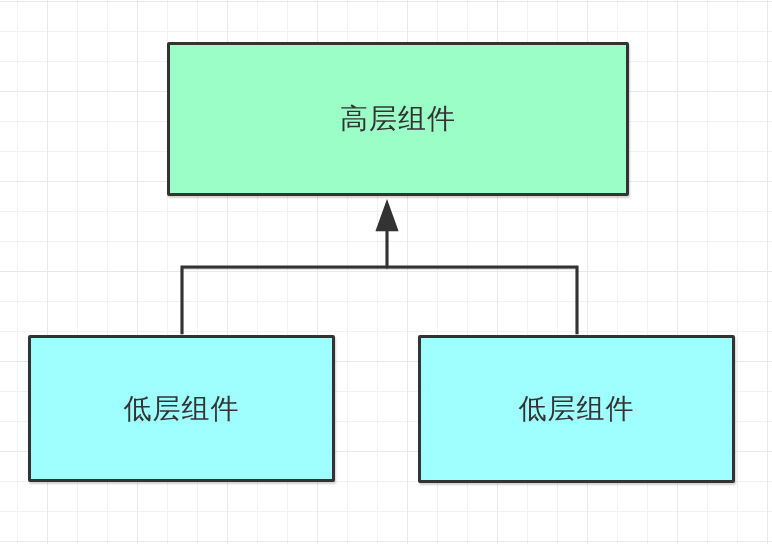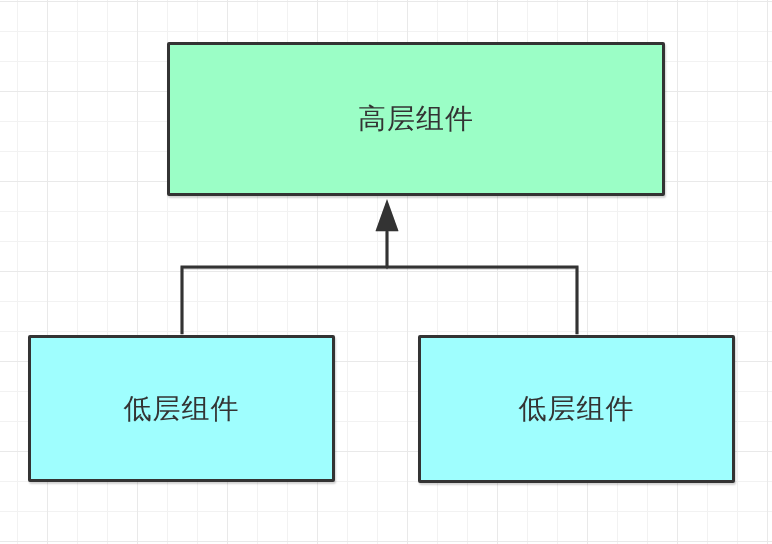--- a/index.html
+++ b/index.html
@@ -50,21 +50,21 @@
     justify-content: center;
     box-shadow: 1px 2px 2px rgba(0,0,0,0.18);
   }
   .node-label {
     font-size: 28px;
     letter-spacing: 1px;
     color: #333333;
     white-space: nowrap;
     user-select: none;
   }
-  .node-high  { left: 167px; top: 42px;  width: 498px; height: 154px; }
+  .node-high  { left: 167px; top: 42px;  width: 462px; height: 154px; }
   .node-low-a { left: 28px;  top: 335px; width: 307px; height: 147px; }
   .node-low-b { left: 418px; top: 335px; width: 317px; height: 148px; }
 </style>
 </head>
 <body>
 
 <div class="canvas">
 
   <svg class="edges-svg" viewBox="0 0 772 544" xmlns="http://www.w3.org/2000/svg">
     <g>

